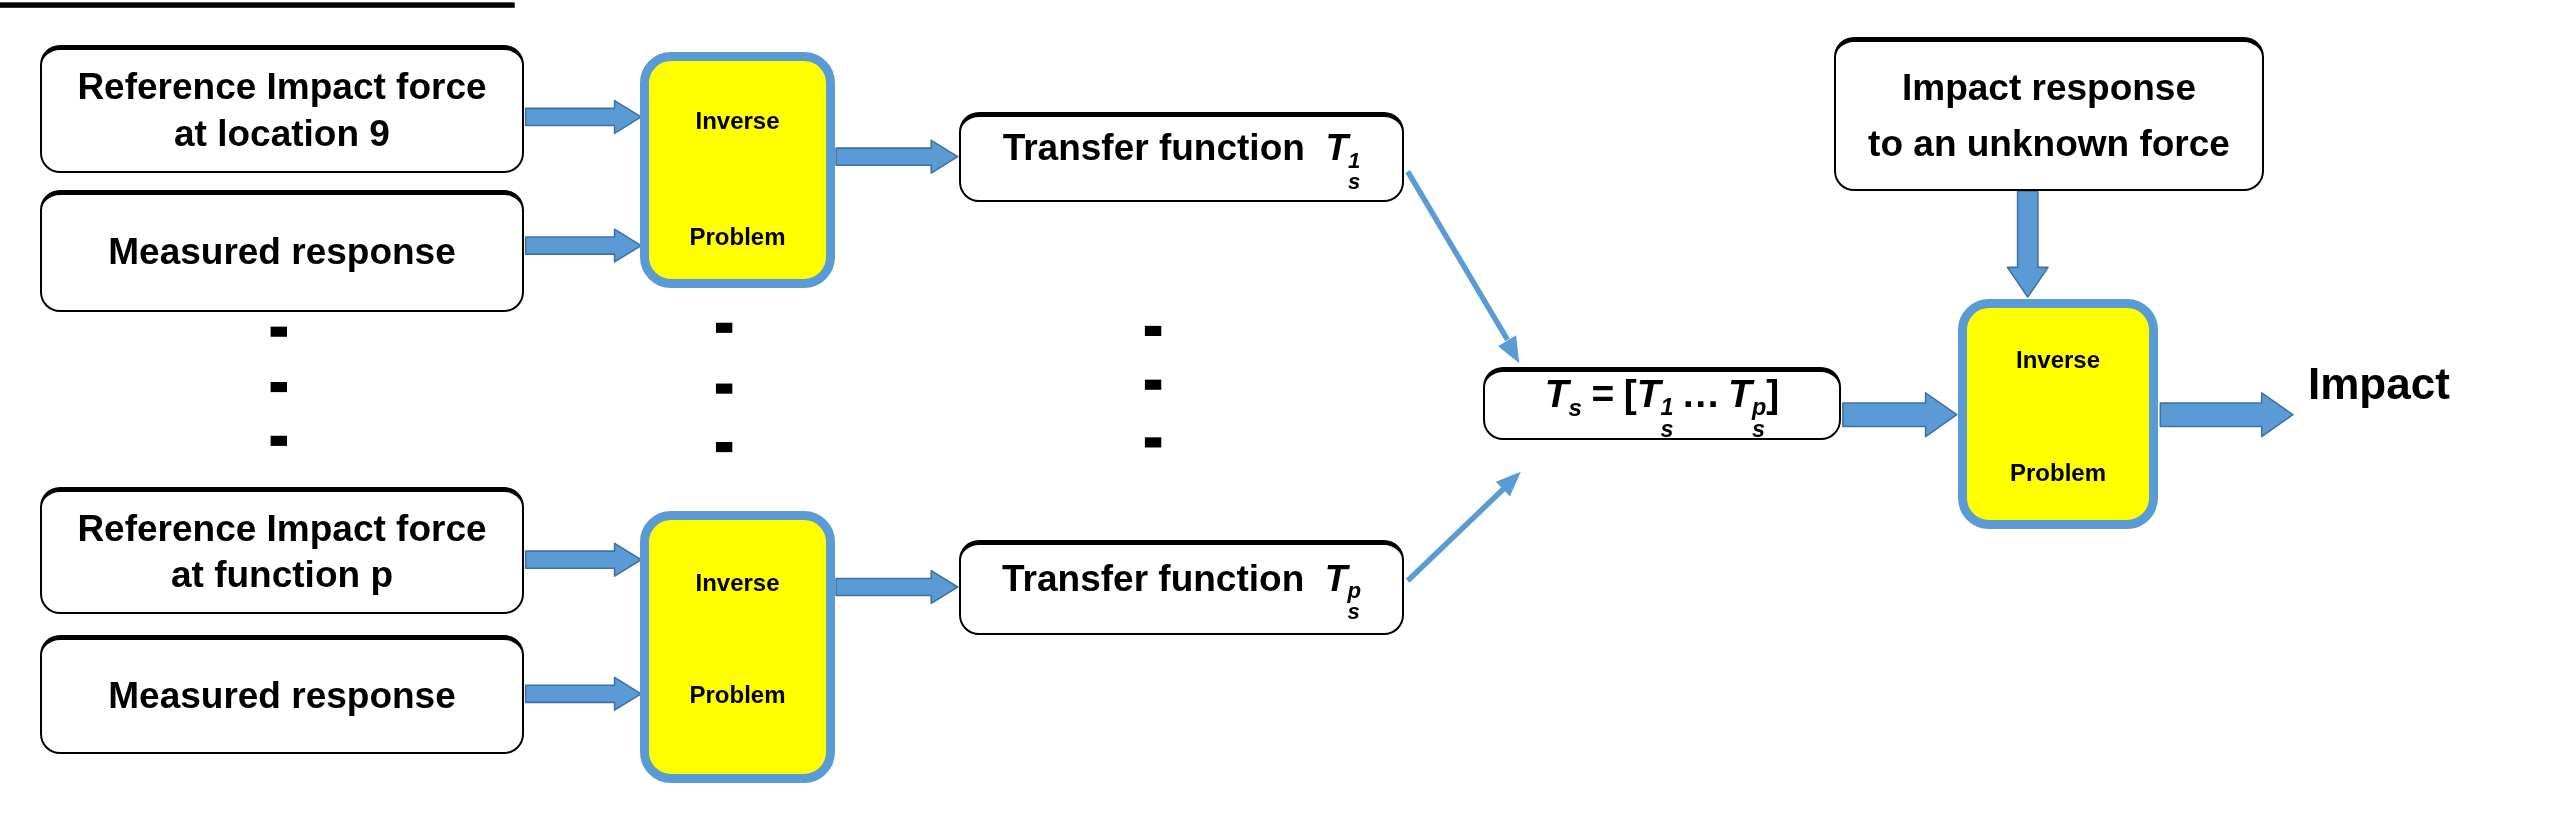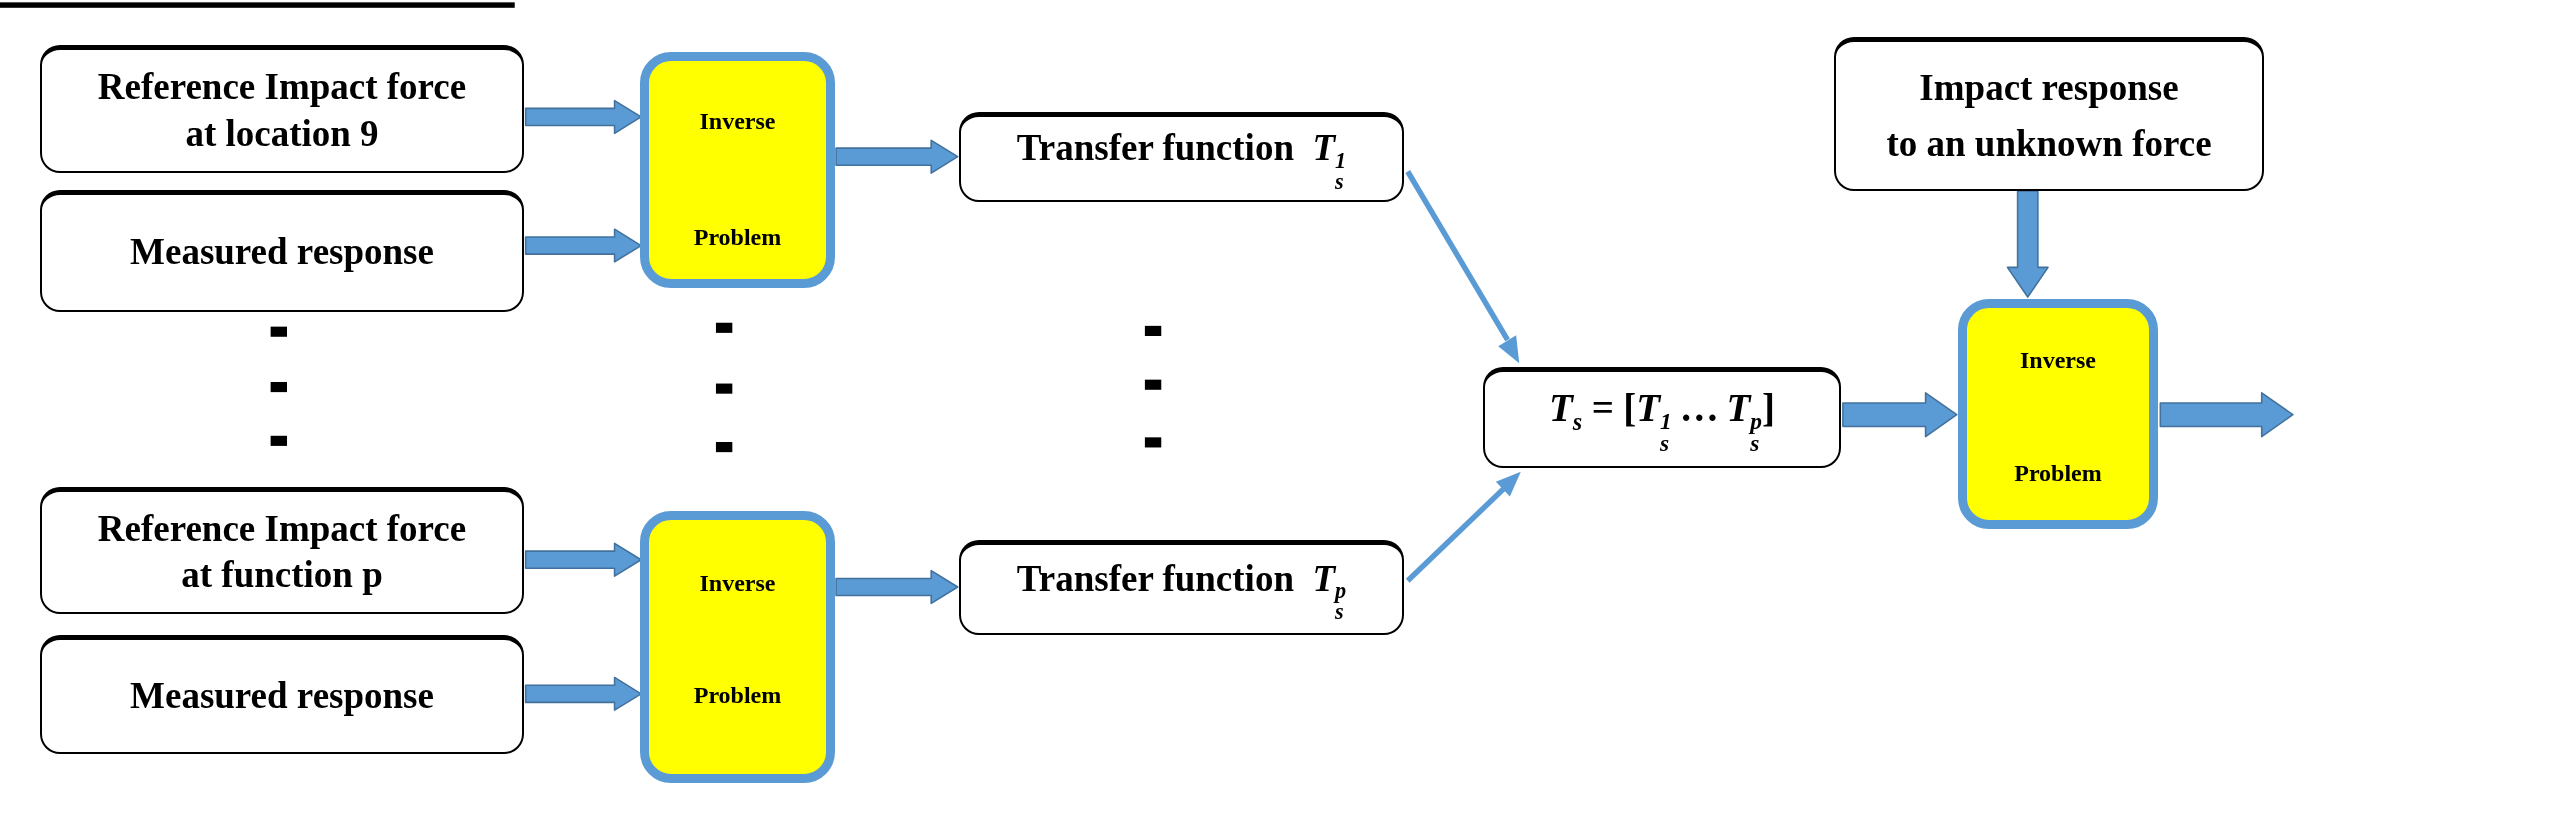--- a/index.html
+++ b/index.html
@@ -8,21 +8,21 @@
     --box-yellow:#FFFF00;
     --box-border-blue:#5B9BD5;
     --text-black:#000000;
     --box-white:#FFFFFF;
   }
   html,body{margin:0;padding:0;background:#fff;}
   .canvas{
     position:relative;
     width:2576px;height:824px;
     background:var(--box-white);
-    font-family:Liberation Serif, serif;
+    font-family:Liberation Sans, sans-serif;
     color:var(--text-black);
     overflow:hidden;
   }
   svg.wires{position:absolute;left:0;top:0;width:100%;height:100%;}
   .blk{fill:var(--arrow-blue);stroke:var(--arrow-outline);stroke-width:2;stroke-linejoin:round;}
   .thin{stroke:var(--arrow-blue);stroke-width:7;fill:none;}
   .thinhead{fill:var(--arrow-blue);}
   .dot{fill:#000;}
   .topline{fill:#000;}
 
@@ -151,36 +151,37 @@
   <div class="wbox" style="left:959px;top:540px;width:445px;height:95px;">
     <div>
       <span>Transfer function</span>&nbsp;
       <span class="math">T</span><span class="ss">
           <span>p</span>
           <span>s</span>
         </span>
     </div>
   </div>
 
-  <div class="wbox formula" style="left:1483px;top:367px;width:358px;height:101px;">
+  <div class="wbox formula" style="left:1483px;top:367px;width:358px;height:73px;">
     <div>
       <span class="math">T</span><sub class="msub">s</sub><span class="eqgap">=</span><span>[</span><span class="math">T</span><span class="ss">
           <span>1</span>
           <span>s</span>
         </span> <span>…</span> <span class="math">T</span><span class="ss">
           <span>p</span>
           <span>s</span>
         </span><span>]</span>
     </div>
   </div>
 
   <div class="wbox" style="left:1834px;top:37px;width:430px;height:154px;">
     <div class="sys-lines">
       <div>Impact response</div>
       <div>to an unknown force</div>
     </div>
   </div>
 
   <div class="outlabel" style="left:2308px;top:355px;">
+    <div>Impact</div>
   </div>
 
 </div>
 
 
 </body></html>

